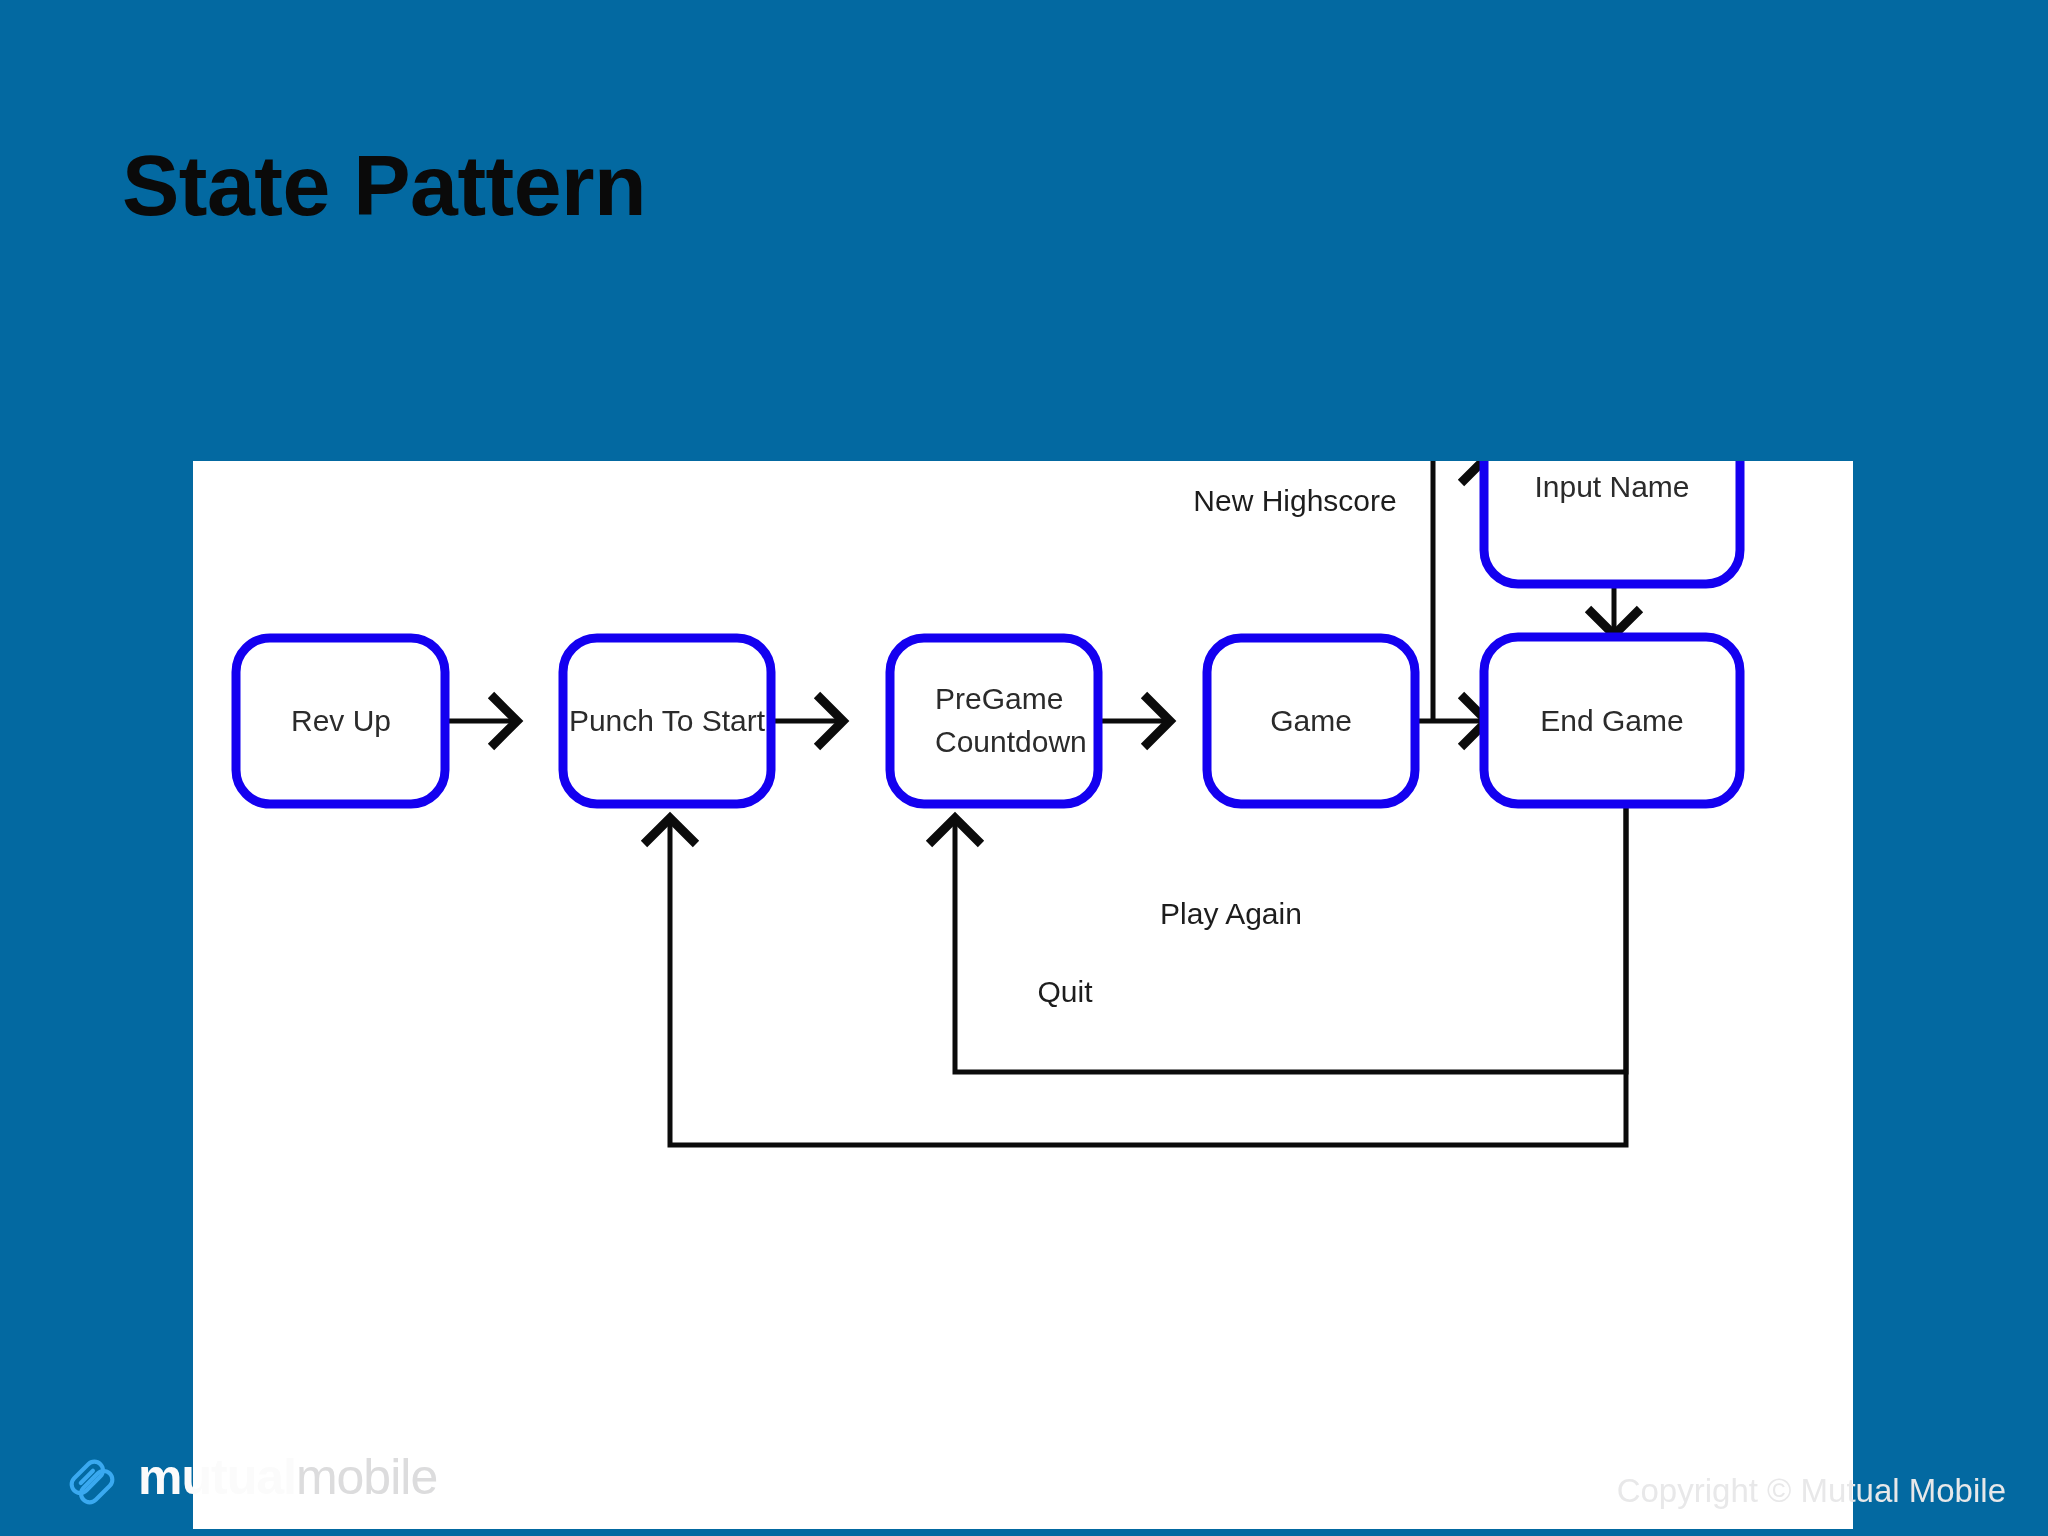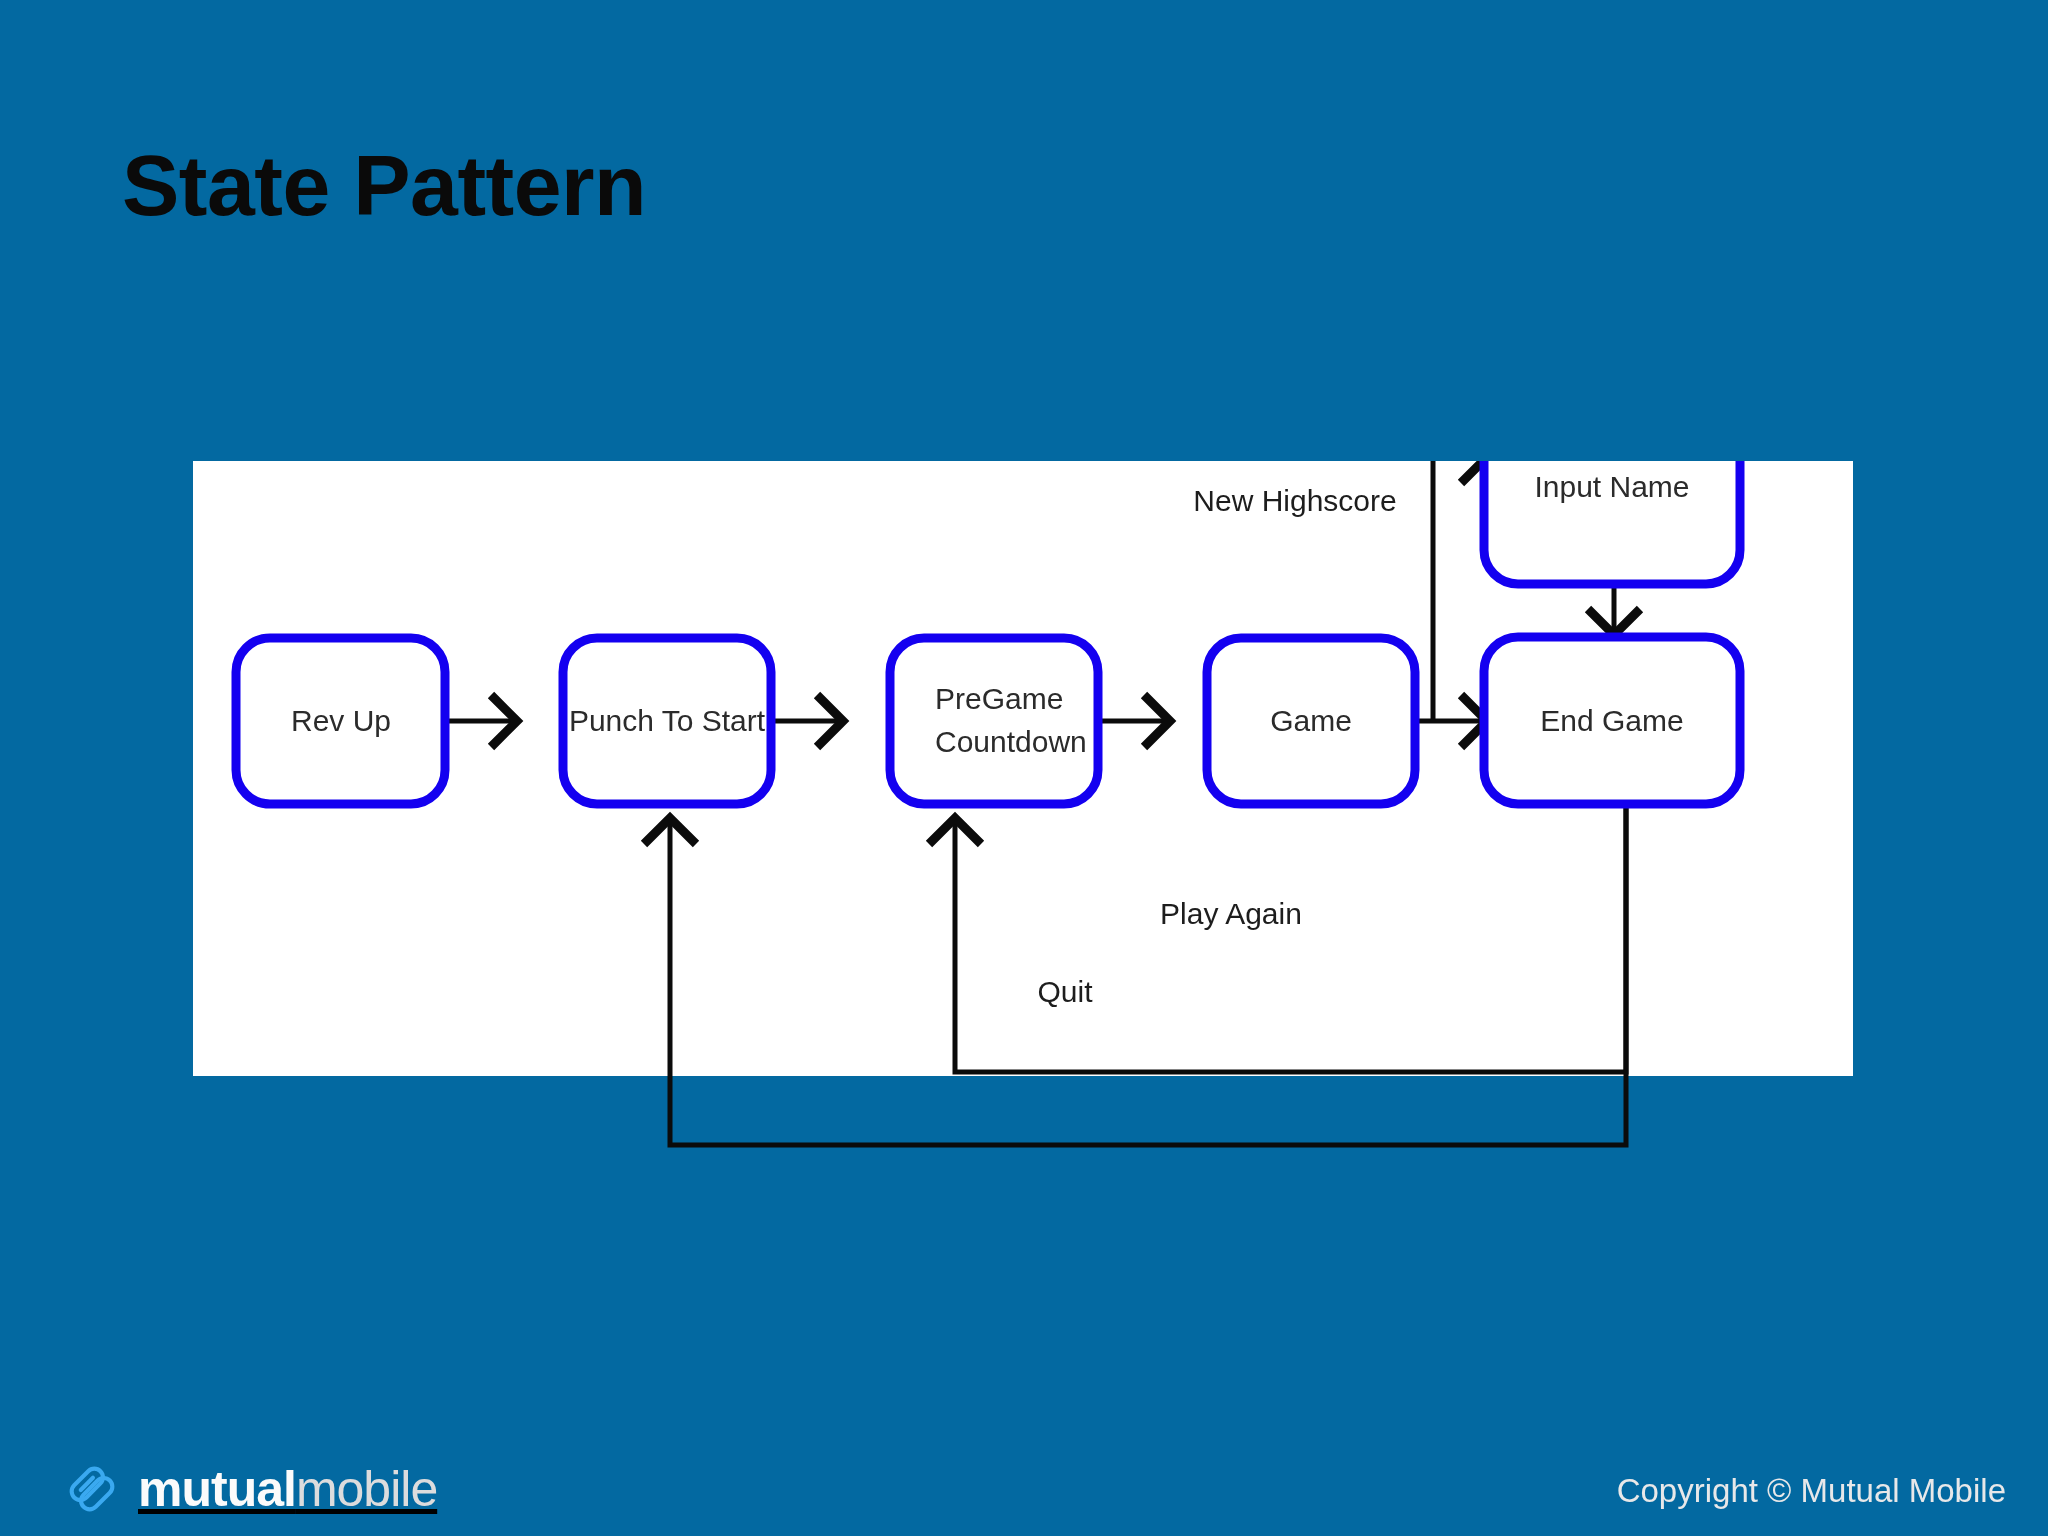--- a/index.html
+++ b/index.html
@@ -28,21 +28,21 @@
     color: #0a0a0a;
     letter-spacing: -0.5px;
     line-height: 1;
     white-space: nowrap;
   }
   #diagram-panel {
     position: absolute;
     left: 193px;
     top: 461px;
     width: 1660px;
-    height: 615px;
+    height: 1068px;
     background: #ffffff;
   }
   #diagram-svg {
     position: absolute;
     left: 0;
     top: 0;
     width: 1660px;
     height: 829px;
     display: block;
   }
@@ -72,22 +72,21 @@
     fill: none;
     stroke-linecap: butt;
     stroke-linejoin: miter;
   }
   #footer-logo {
     position: absolute;
     left: 62px;
     top: 1452px;
     height: 74px;
     display: flex;
-    align-items: center;
-    text-decoration: underline;
+    align-items: flex-start;
   }
   #logo-mark {
     width: 60px;
     height: 60px;
     margin-right: 16px;
     flex: 0 0 auto;
   }
   #logo-text {
     font-size: 50px;
     line-height: 1;

